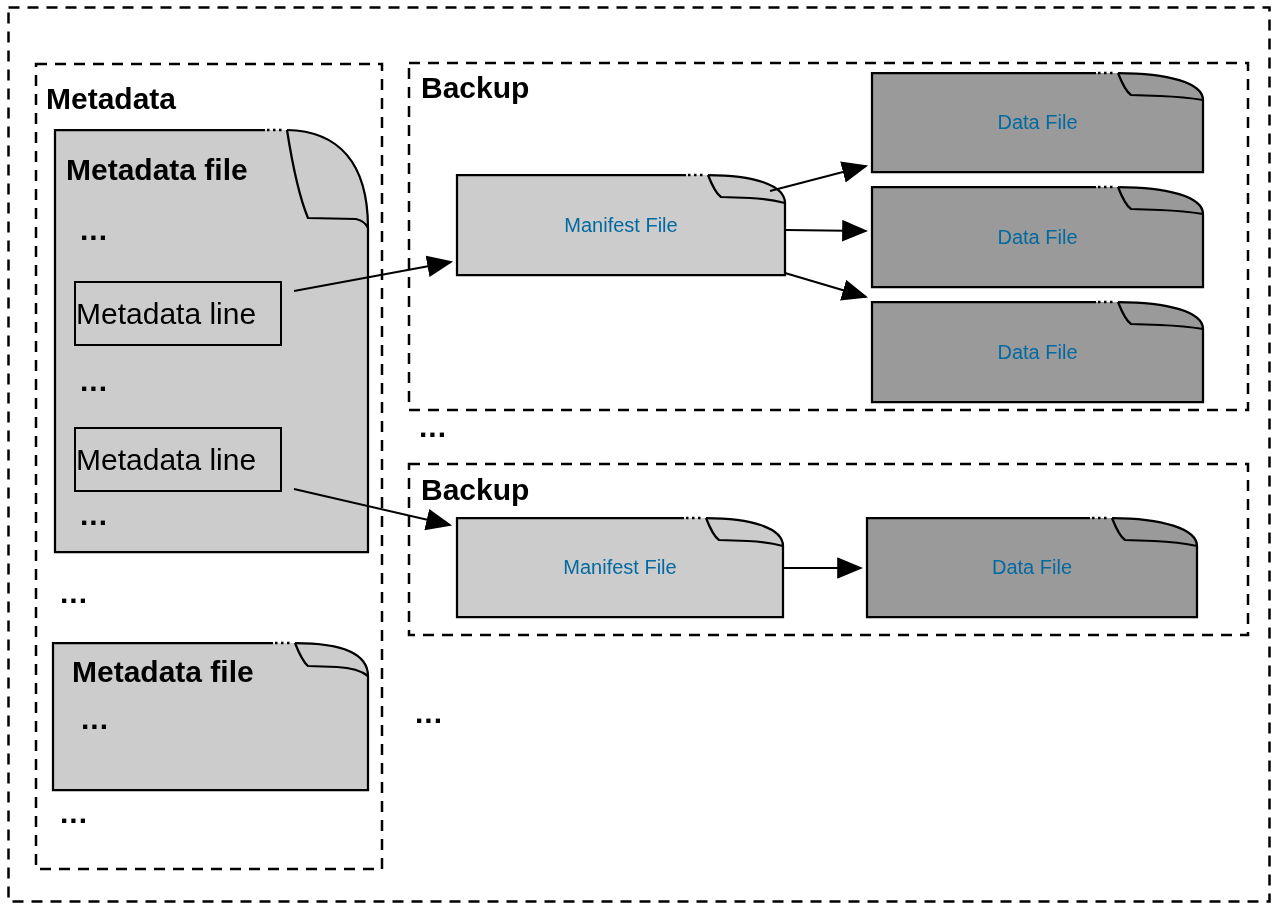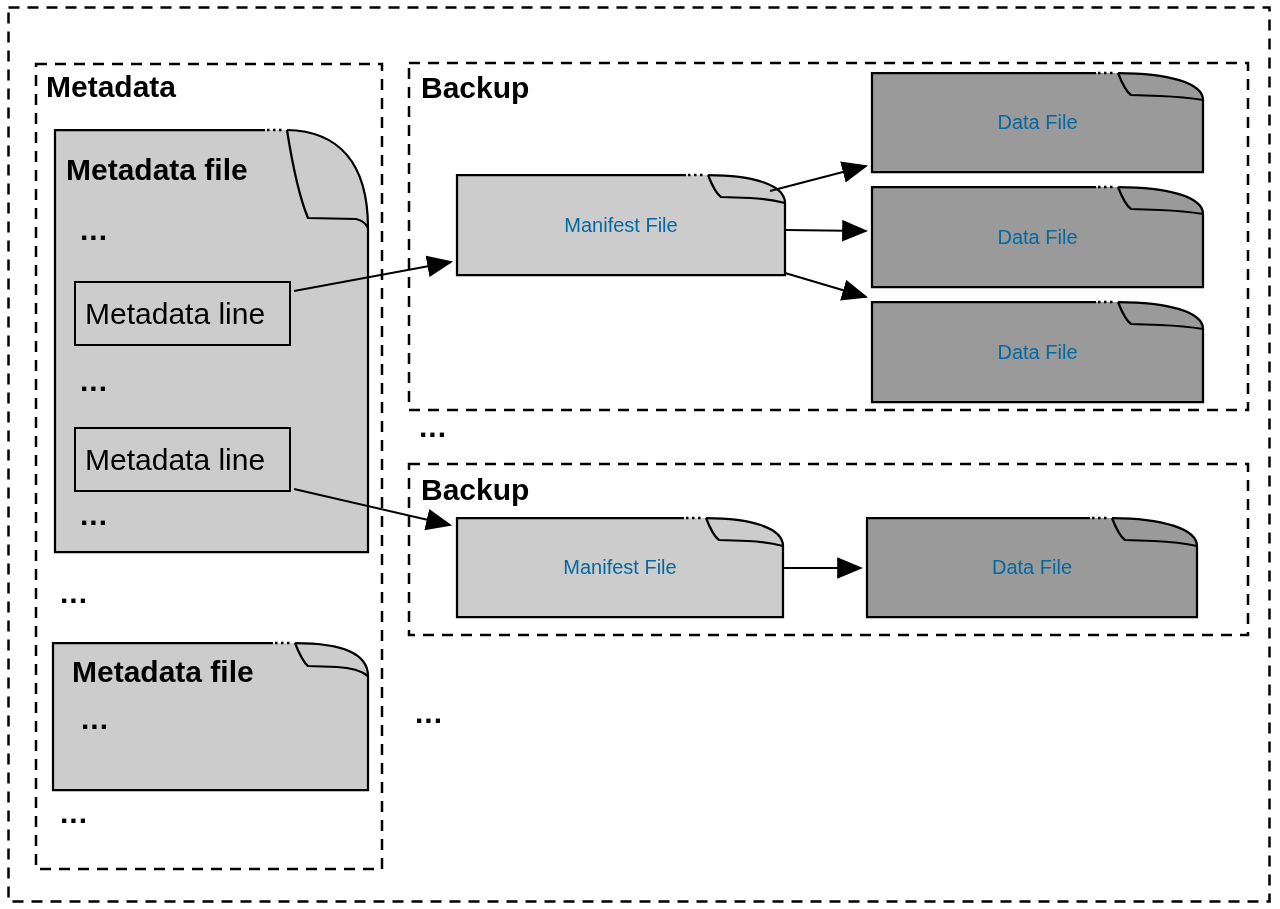--- a/index.html
+++ b/index.html
@@ -47,21 +47,20 @@
   }
   .meta-line-box {
     position: absolute;
     left: 74px;
     width: 204px;
     height: 61px;
     border: 2px solid #000;
     background: #cccccc;
     display: flex;
     align-items: center;
-    padding-left: 9px;
     font-size: 30px;
     color: #000;
     white-space: nowrap;
   }
 </style>
 </head>
 <body>
 
 <div id="canvas">
 
@@ -127,21 +126,21 @@
 
     <line x1="294" y1="291" x2="451" y2="262" stroke="#000" stroke-width="2" marker-end="url(#arrow)"></line>
     <line x1="294" y1="489" x2="450" y2="525" stroke="#000" stroke-width="2" marker-end="url(#arrow)"></line>
     <line x1="770" y1="191" x2="866" y2="166" stroke="#000" stroke-width="2" marker-end="url(#arrow)"></line>
     <line x1="786" y1="230" x2="866" y2="231" stroke="#000" stroke-width="2" marker-end="url(#arrow)"></line>
     <line x1="785" y1="273" x2="866" y2="297" stroke="#000" stroke-width="2" marker-end="url(#arrow)"></line>
     <line x1="783" y1="568" x2="861" y2="568" stroke="#000" stroke-width="2" marker-end="url(#arrow)"></line>
   </svg>
 
 
-  <div class="label bold" style="left:46px; top:70px;">Metadata</div>
+  <div class="label bold" style="left:46px; top:82px;">Metadata</div>
 
   <div class="label bold" style="left:66px; top:153px;">Metadata file</div>
   <div class="dots" style="left:80px; top:215px;">...</div>
 
   <div class="meta-line-box" style="top:281px;">
       <span>Metadata line</span>
     </div>
 
   <div class="dots" style="left:80px; top:366px;">...</div>
 

